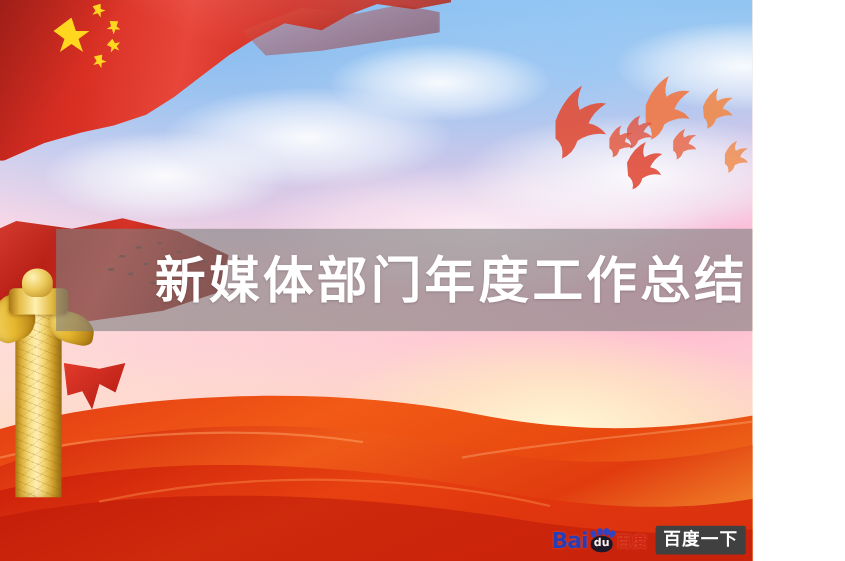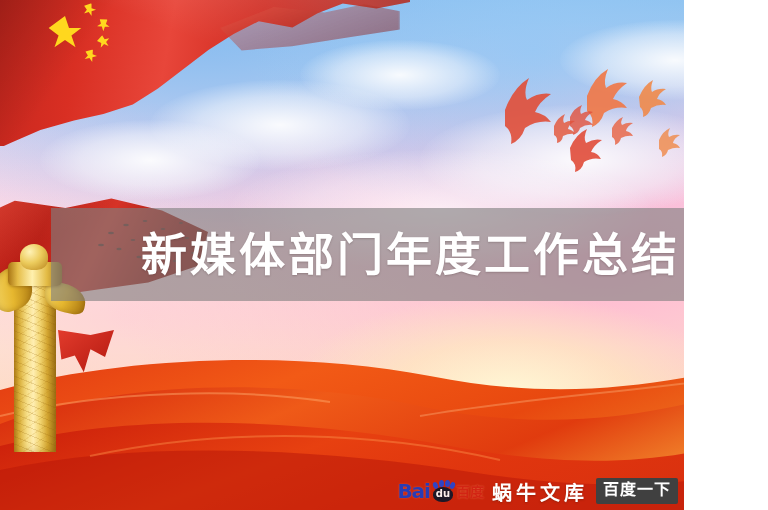--- a/index.html
+++ b/index.html
@@ -420,17 +420,16 @@
         <i class="t1"></i>
         <i class="t2"></i>
         <i class="t3"></i>
         <i class="t4"></i>
         <span class="pad">
           <span>du</span>
         </span>
       </span>
       <span class="baidu-cn">百度</span>
     </div>
-    <div class="wm-brand">蜗牛文库</div>
     <button class="search-btn">百度一下</button>
   </div>
 
 </div>
 
 </body></html>

